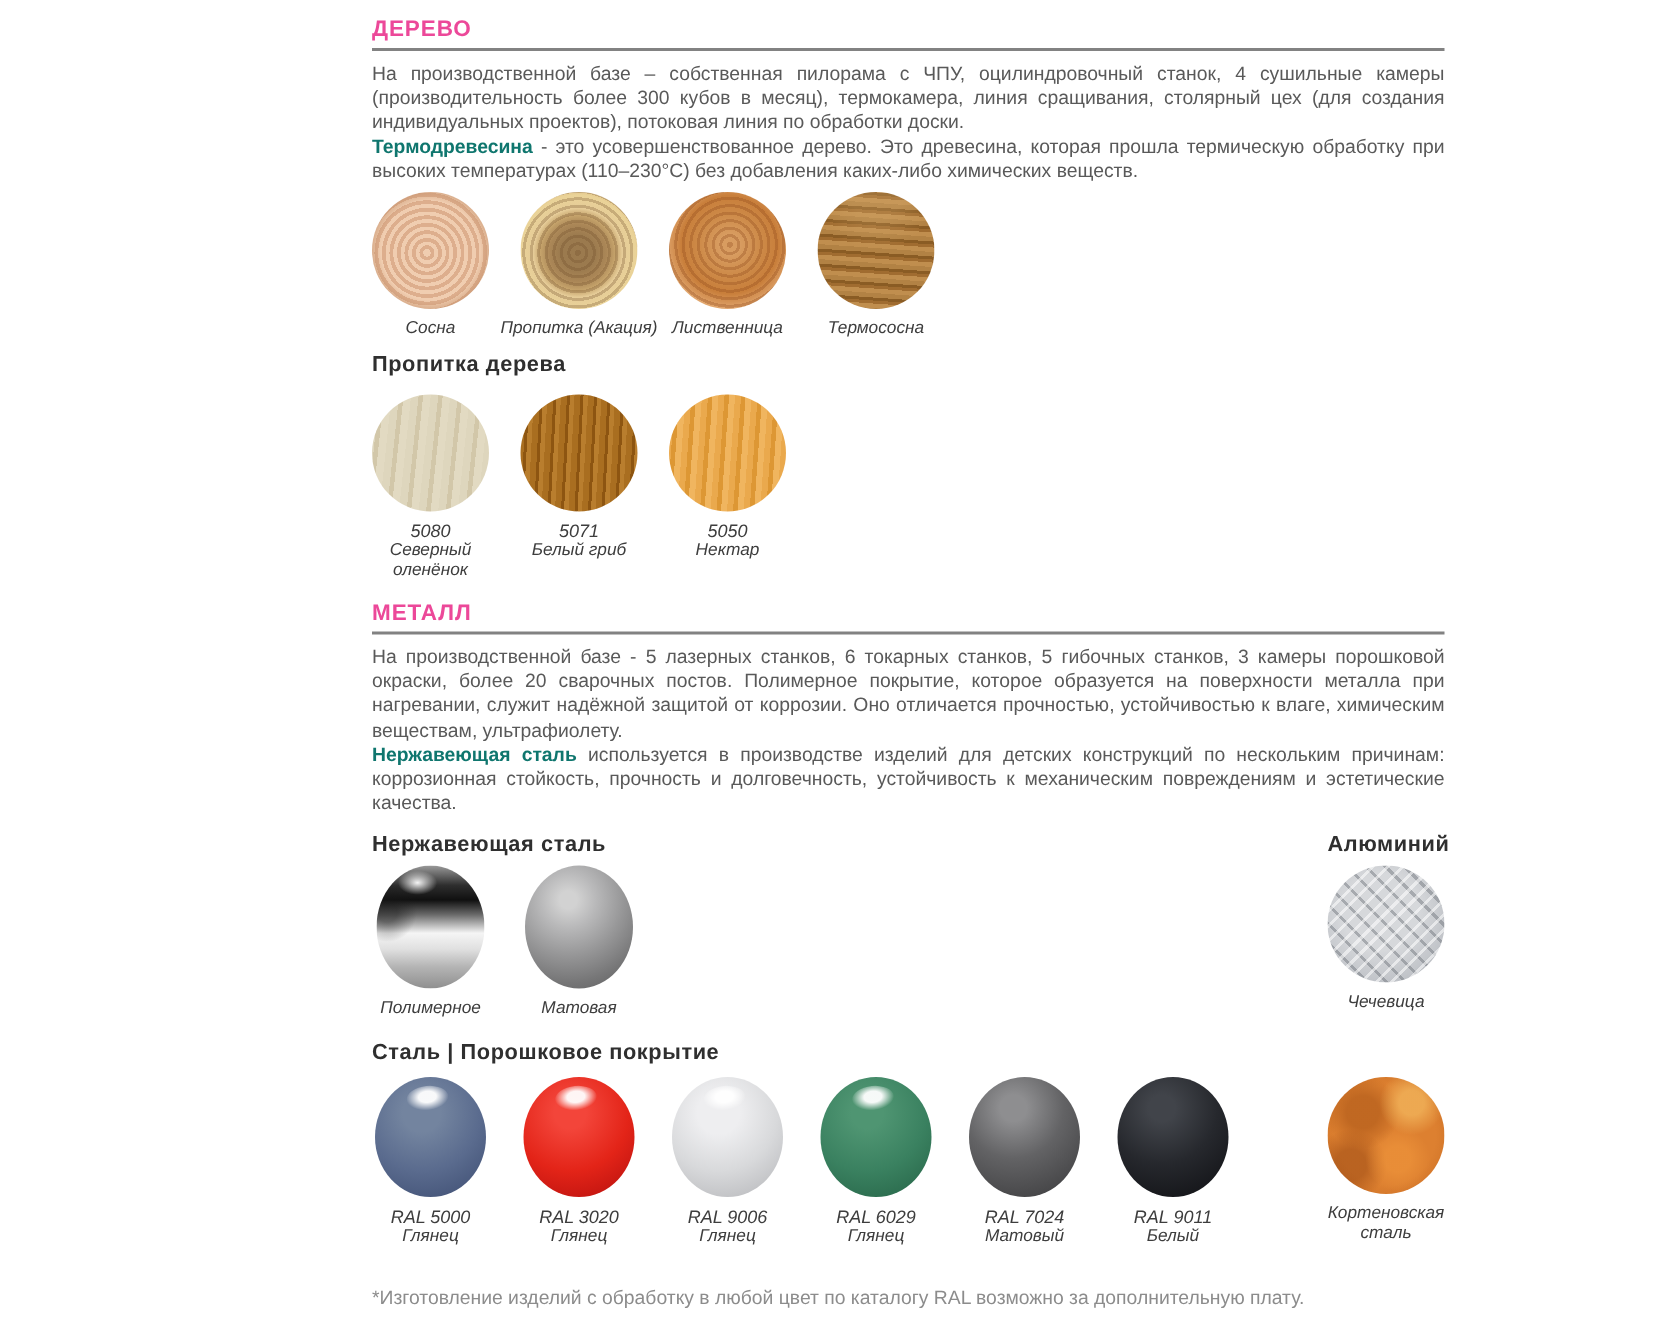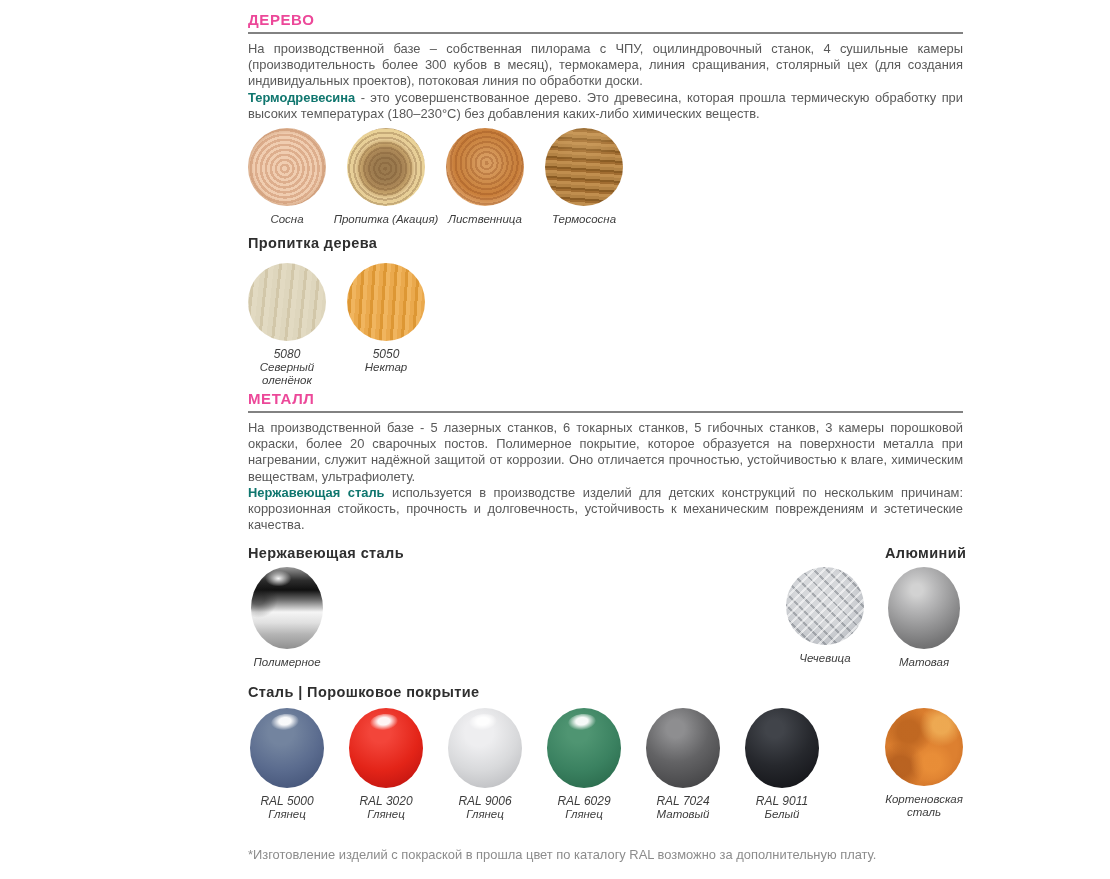--- a/index.html
+++ b/index.html
@@ -89,37 +89,37 @@
     radial-gradient(circle at 72% 22%, rgba(244,186,96,.7) 0 10%, rgba(0,0,0,0) 26%),
     radial-gradient(circle at 30% 30%, rgba(168,84,22,.55) 0 14%, rgba(0,0,0,0) 32%),
     radial-gradient(circle at 60% 70%, rgba(240,150,60,.6) 0 12%, rgba(0,0,0,0) 30%),
     radial-gradient(circle at 20% 75%, rgba(150,70,18,.5) 0 12%, rgba(0,0,0,0) 28%),
     radial-gradient(circle at 50% 50%, #dd8030 0 60%, #c56a22 100%); }
 
   
   .mt-wood-row { margin-top:6px; }
   .mt-impr-head { margin-top:10px; }
   .mt-impr-row { margin-top:12px; }
-  .mt-metal { margin-top:4px; }
+  .mt-metal { margin-top:14px; }
   .mt-stainless { margin-top:13px; }
   .mt-steel-row { margin-top:6px; }
   .mt-powder-head { margin-top:16px; }
   .mt-powder-row { margin-top:8px; }
 </style>
 </head>
 <body>
 
 <div class="page">
   <div class="content">
 
     <h1 class="section-title">ДЕРЕВО</h1>
     <div class="rule"></div>
 
     <p class="body-text">На производственной базе – собственная пилорама с ЧПУ, оцилиндровочный станок, 4 сушильные камеры (производительность более 300 кубов в месяц), термокамера, линия сращивания, столярный цех (для создания индивидуальных проектов), потоковая линия по обработки доски.</p>
-    <p class="body-text" style="margin-top:0;"><b>Термодревесина</b><span> - это усовершенствованное дерево. Это древесина, которая прошла термическую обработку при высоких температурах (180–230°С) без добавления каких-либо химических веществ.</span></p>
+    <p class="body-text" style="margin-top:0;"><b>Термодревесина</b><span> - это усовершенствованное дерево. Это древесина, которая прошла термическую обработку при высоких температурах (110–230°С) без добавления каких-либо химических веществ.</span></p>
 
     <div class="sw-row mt-wood-row">
       <div class="sw">
         <div class="circle c-sosna"></div>
         <div class="lbl">Сосна</div>
       </div>
       <div class="sw">
         <div class="circle c-robinia"></div>
         <div class="lbl">Пропитка (Акация)</div>
       </div>
@@ -137,20 +137,27 @@
 
     <div class="sw-row mt-impr-row">
       <div class="sw">
         <div class="circle c-5080"></div>
         <div class="lbl lbl-wrap">
           <div class="code">5080</div>
           <div>Северный оленёнок</div>
         </div>
       </div>
       <div class="sw">
+        <div class="circle c-5071"></div>
+        <div class="lbl lbl-wrap">
+          <div class="code">5071</div>
+          <div>Белый гриб</div>
+        </div>
+      </div>
+      <div class="sw">
         <div class="circle c-5050"></div>
         <div class="lbl lbl-wrap">
           <div class="code">5050</div>
           <div>Нектар</div>
         </div>
       </div>
     </div>
 
     <h1 class="section-title mt-metal">МЕТАЛЛ</h1>
     <div class="rule"></div>
@@ -161,28 +168,28 @@
     <div class="subhead-row mt-stainless">
       <h2 class="subhead">Нержавеющая сталь</h2>
       <h2 class="subhead subhead-right">Алюминий</h2>
     </div>
 
     <div class="sw-row mt-steel-row">
       <div class="sw">
         <div class="sphere-steel c-mirror"></div>
         <div class="lbl">Полимерное</div>
       </div>
+      <div class="sw">
+        <div class="sphere-steel c-matte"></div>
+        <div class="lbl">Матовая</div>
+      </div>
       <div class="sw sw-right">
         <div class="circle c-checker"></div>
         <div class="lbl">Чечевица</div>
       </div>
-      <div class="sw">
-        <div class="sphere-steel c-matte"></div>
-        <div class="lbl">Матовая</div>
-      </div>
     </div>
 
     <h2 class="subhead mt-powder-head">Сталь | Порошковое покрытие</h2>
 
     <div class="sw-row mt-powder-row">
       <div class="sw">
         <div class="sphere gloss c-ral5000"></div>
         <div class="lbl">
           <div class="code">RAL 5000</div>
           <div>Глянец</div>
@@ -222,16 +229,16 @@
           <div class="code">RAL 9011</div>
           <div>Белый</div>
         </div>
       </div>
       <div class="sw sw-right">
         <div class="circle c-corten"></div>
         <div class="lbl lbl-wrap">Кортеновская сталь</div>
       </div>
     </div>
 
-    <p class="footnote">*Изготовление изделий с покраской в прошла цвет по каталогу RAL возможно за дополнительную плату.</p>
+    <p class="footnote">*Изготовление изделий с обработку в любой цвет по каталогу RAL возможно за дополнительную плату.</p>
 
   </div>
 </div>
 
 </body></html>

